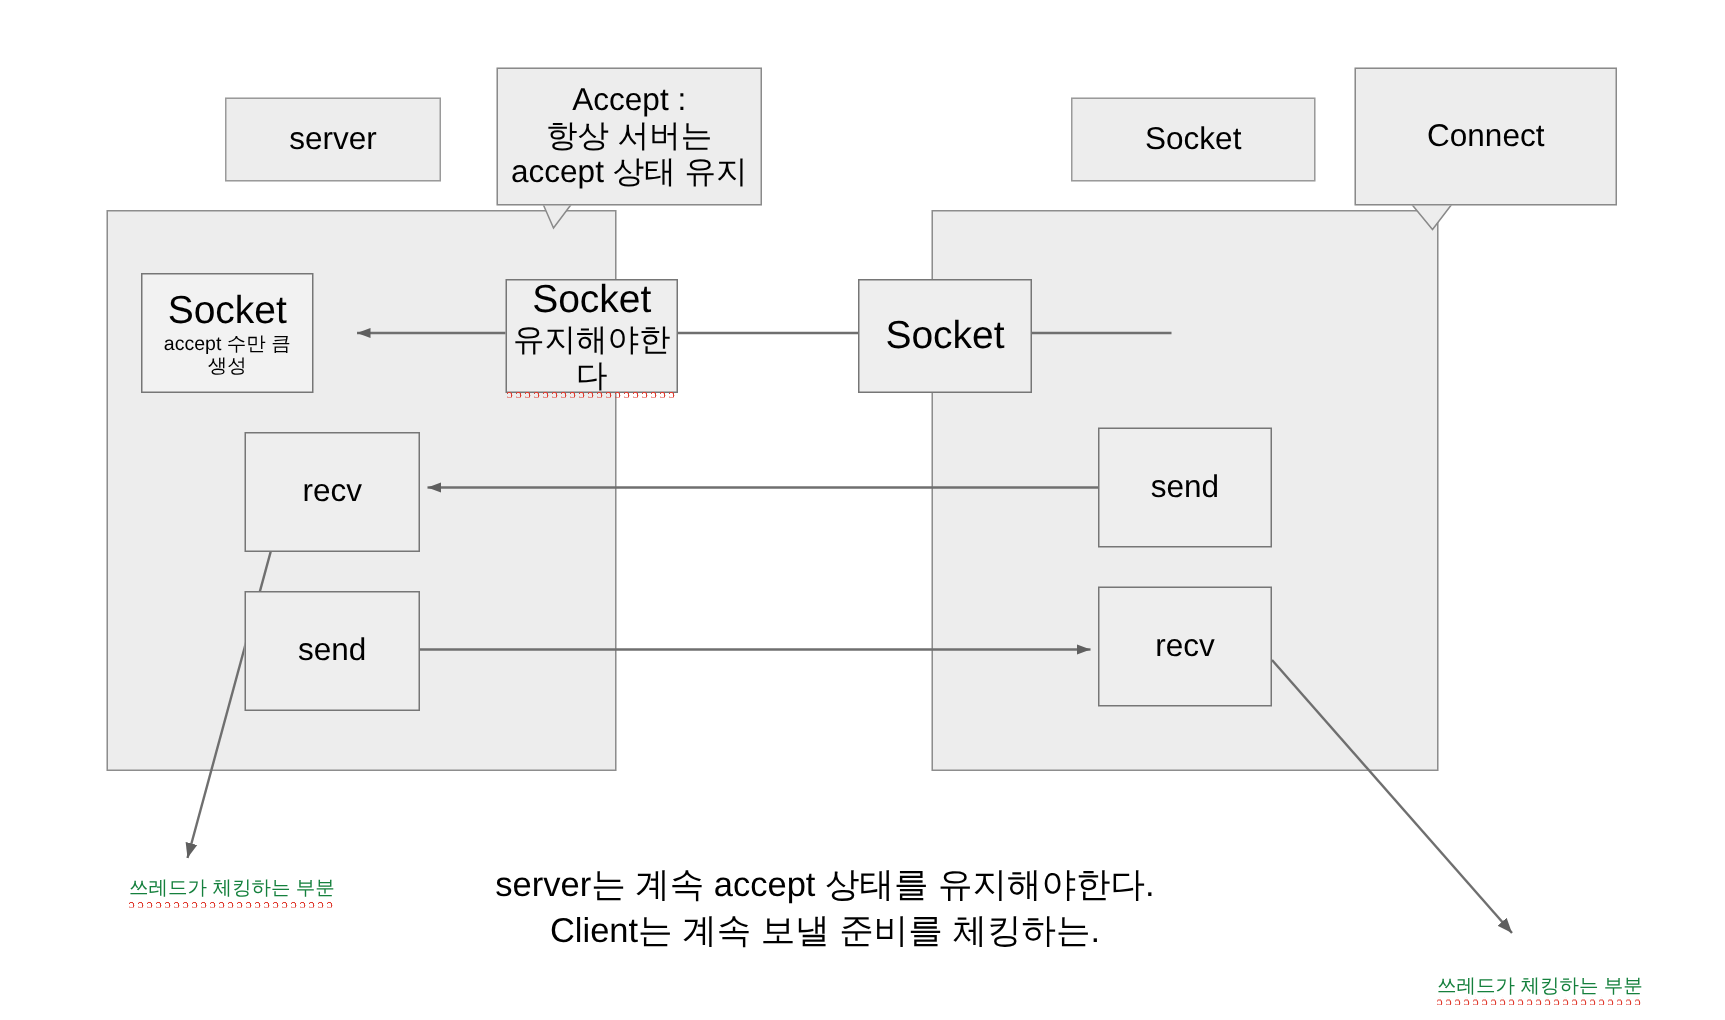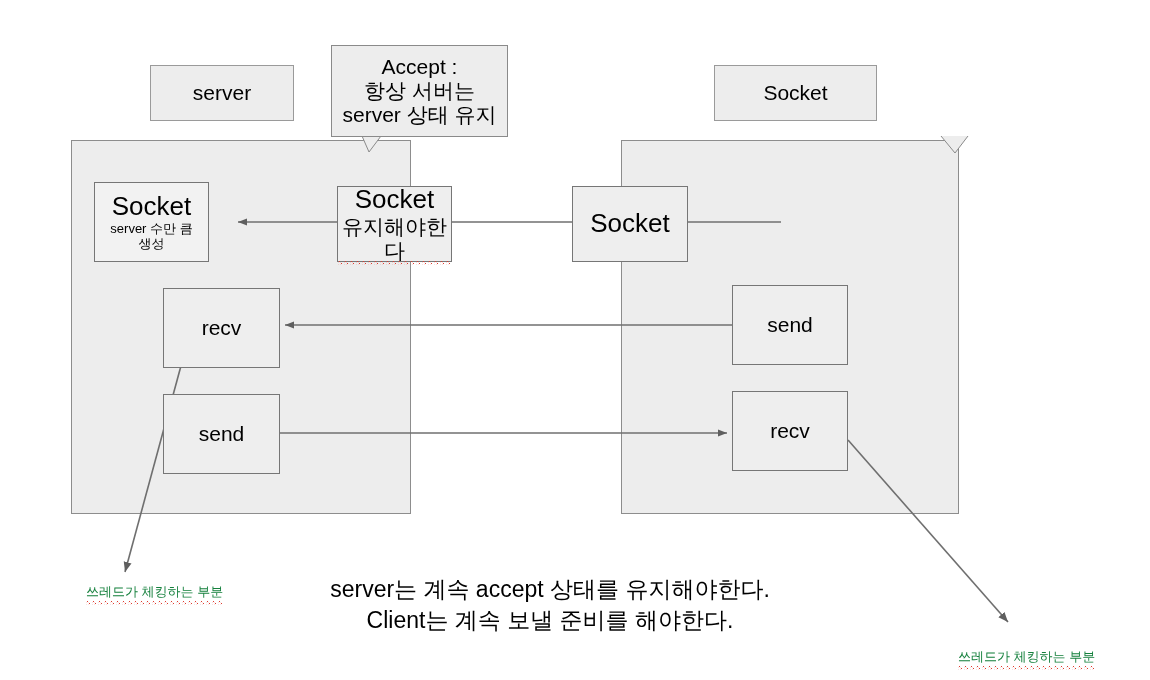--- a/index.html
+++ b/index.html
@@ -128,27 +128,30 @@
     <span>server</span>
   </div>
 
   <div class="box header-box t-md" style="left:714px; top:65px; width:163px; height:56px;">
     <span>Socket</span>
   </div>
 
   <div class="box callout-box" style="left:331px; top:45px; width:177px; height:92px; justify-content:center;">
     <span class="t-md">Accept :</span>
     <span class="t-sm">항상 서버는</span>
-    <span class="t-sm">server 상태 유지</span>
+    <span class="t-sm">accept 상태 유지</span>
   </div>
 
+  <div class="box callout-box t-md" style="left:903px; top:45px; width:175px; height:92px;">
+    <span>Connect</span>
+  </div>
 
   <div class="box node-box" style="left:94px; top:182px; width:115px; height:80px; background:#f2f2f2;">
     <span class="t-lg">Socket</span>
-    <span class="t-xs">server 수만 큼</span>
+    <span class="t-xs">accept 수만 큼</span>
     <span class="t-xs">생성</span>
   </div>
 
   <div class="box node-box" style="left:337px; top:186px; width:115px; height:76px;">
     <span class="t-lg">Socket</span>
     <span class="t-sm squiggle-wave">유지해야한다</span>
   </div>
 
   <div class="box node-box t-md" style="left:163px; top:288px; width:117px; height:80px;">
     <span>recv</span>
@@ -173,16 +176,16 @@
   <div class="anno" style="left:86px; top:583px;">
     <span class="squiggle-wave">쓰레드가 체킹하는 부분</span>
   </div>
 
   <div class="anno" style="left:958px; top:648px;">
     <span class="squiggle-wave">쓰레드가 체킹하는 부분</span>
   </div>
 
   <div class="caption" style="left:0px; top:574px; width:1100px;">
     <div>server는 계속 accept 상태를 유지해야한다.</div>
-    <div>Client는 계속 보낼 준비를 해야한다.</div>
+    <div>Client는 계속 보낼 준비를 체킹하는.</div>
   </div>
 
 </div>
 
 </body></html>

